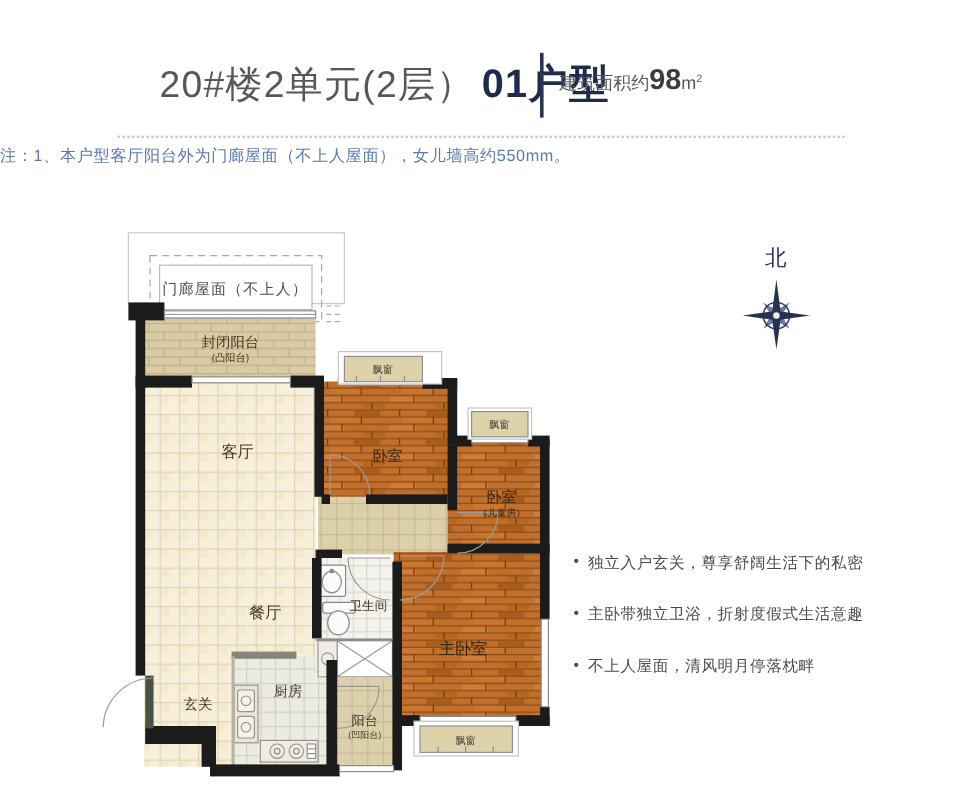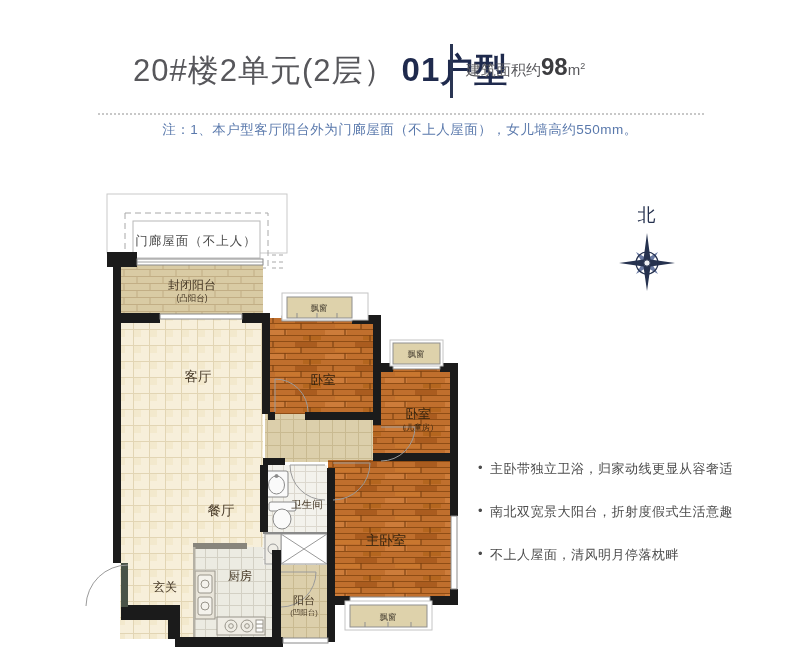--- a/index.html
+++ b/index.html
@@ -12,21 +12,21 @@
   .title-regular{font-size:31px;color:#57575b;letter-spacing:1px;}
   .title-bold{font-size:33px;font-weight:bold;color:#1f2a4d;letter-spacing:1px;margin-left:6px;}
   .title-divider{position:absolute;left:450px;top:44px;width:3px;height:54px;background:#2a3553;}
   .title-right{position:absolute;left:466px;top:49px;width:170px;color:#57575b;}
   .layout-type{font-size:17px;letter-spacing:2px;}
   .area-line{font-size:15px;margin-top:4px;color:#57575b;}
   .area-value{font-size:24px;font-weight:bold;color:#3c3c3f;}
   .area-unit{font-size:15px;}
   .area-sup{font-size:9px;vertical-align:super;}
   .dotted-sep{position:absolute;left:98px;top:113px;width:606px;border-top:2px dotted #c8c8c8;}
-  .note-line{position:absolute;left:0;top:121px;width:800px;text-align:center;
+  .note-line{position:absolute;left:0;top:121px;width:800px;text-align:left;
              font-size:13.5px;color:#5a79ac;letter-spacing:0.5px;}
 
   
   .compass{position:absolute;left:616px;top:203px;width:62px;text-align:center;}
   .compass-n{font-size:18px;color:#26324f;letter-spacing:1px;}
   .compass svg{display:block;margin:2px auto 0;}
 
   
   .bullets{position:absolute;left:478px;top:460px;width:250px;list-style:none;margin:0;padding:0;}
   .bullets li{position:relative;font-size:13px;color:#4b4b4b;margin-bottom:25px;
@@ -56,22 +56,22 @@
     <div class="compass-n">北</div>
     <svg width="60" height="64" viewBox="0 0 60 64">
       <path d="M41,23 L34.5,34 L41,45 L30,38.5 L19,45 L25.5,34 L19,23 L30,29.5 Z" fill="#6b7ba3"></path>
       <path d="M30,4 L33.5,30.5 L58,34 L33.5,37.5 L30,62 L26.5,37.5 L2,34 L26.5,30.5 Z" fill="#26324f"></path>
       <circle cx="30" cy="34" r="11" fill="none" stroke="#26324f" stroke-width="1.2"></circle>
       <circle cx="30" cy="34" r="3.2" fill="#eef0f4" stroke="#26324f" stroke-width="1"></circle>
     </svg>
   </div>
 
   <ul class="bullets">
-    <li>主卧带独立卫浴，归家动线更显从容奢适</li>
-    <li>南北双宽景大阳台，折射度假式生活意趣</li>
+    <li>独立入户玄关，尊享舒阔生活下的私密</li>
+    <li>主卧带独立卫浴，折射度假式生活意趣</li>
     <li>不上人屋面，清风明月停落枕畔</li>
   </ul>
 
   <svg class="plan" width="395" height="478" viewBox="0 0 395 478">
     <defs>
       <pattern id="tile" width="16" height="16" patternUnits="userSpaceOnUse">
         <rect width="16" height="16" fill="#f7efda"></rect>
         <rect width="8" height="8" fill="#f3e9cd"></rect>
         <path d="M16,0.5 H0 M0.5,0 V16" stroke="#e2d5b4" stroke-width="1" fill="none"></path>
       </pattern>

